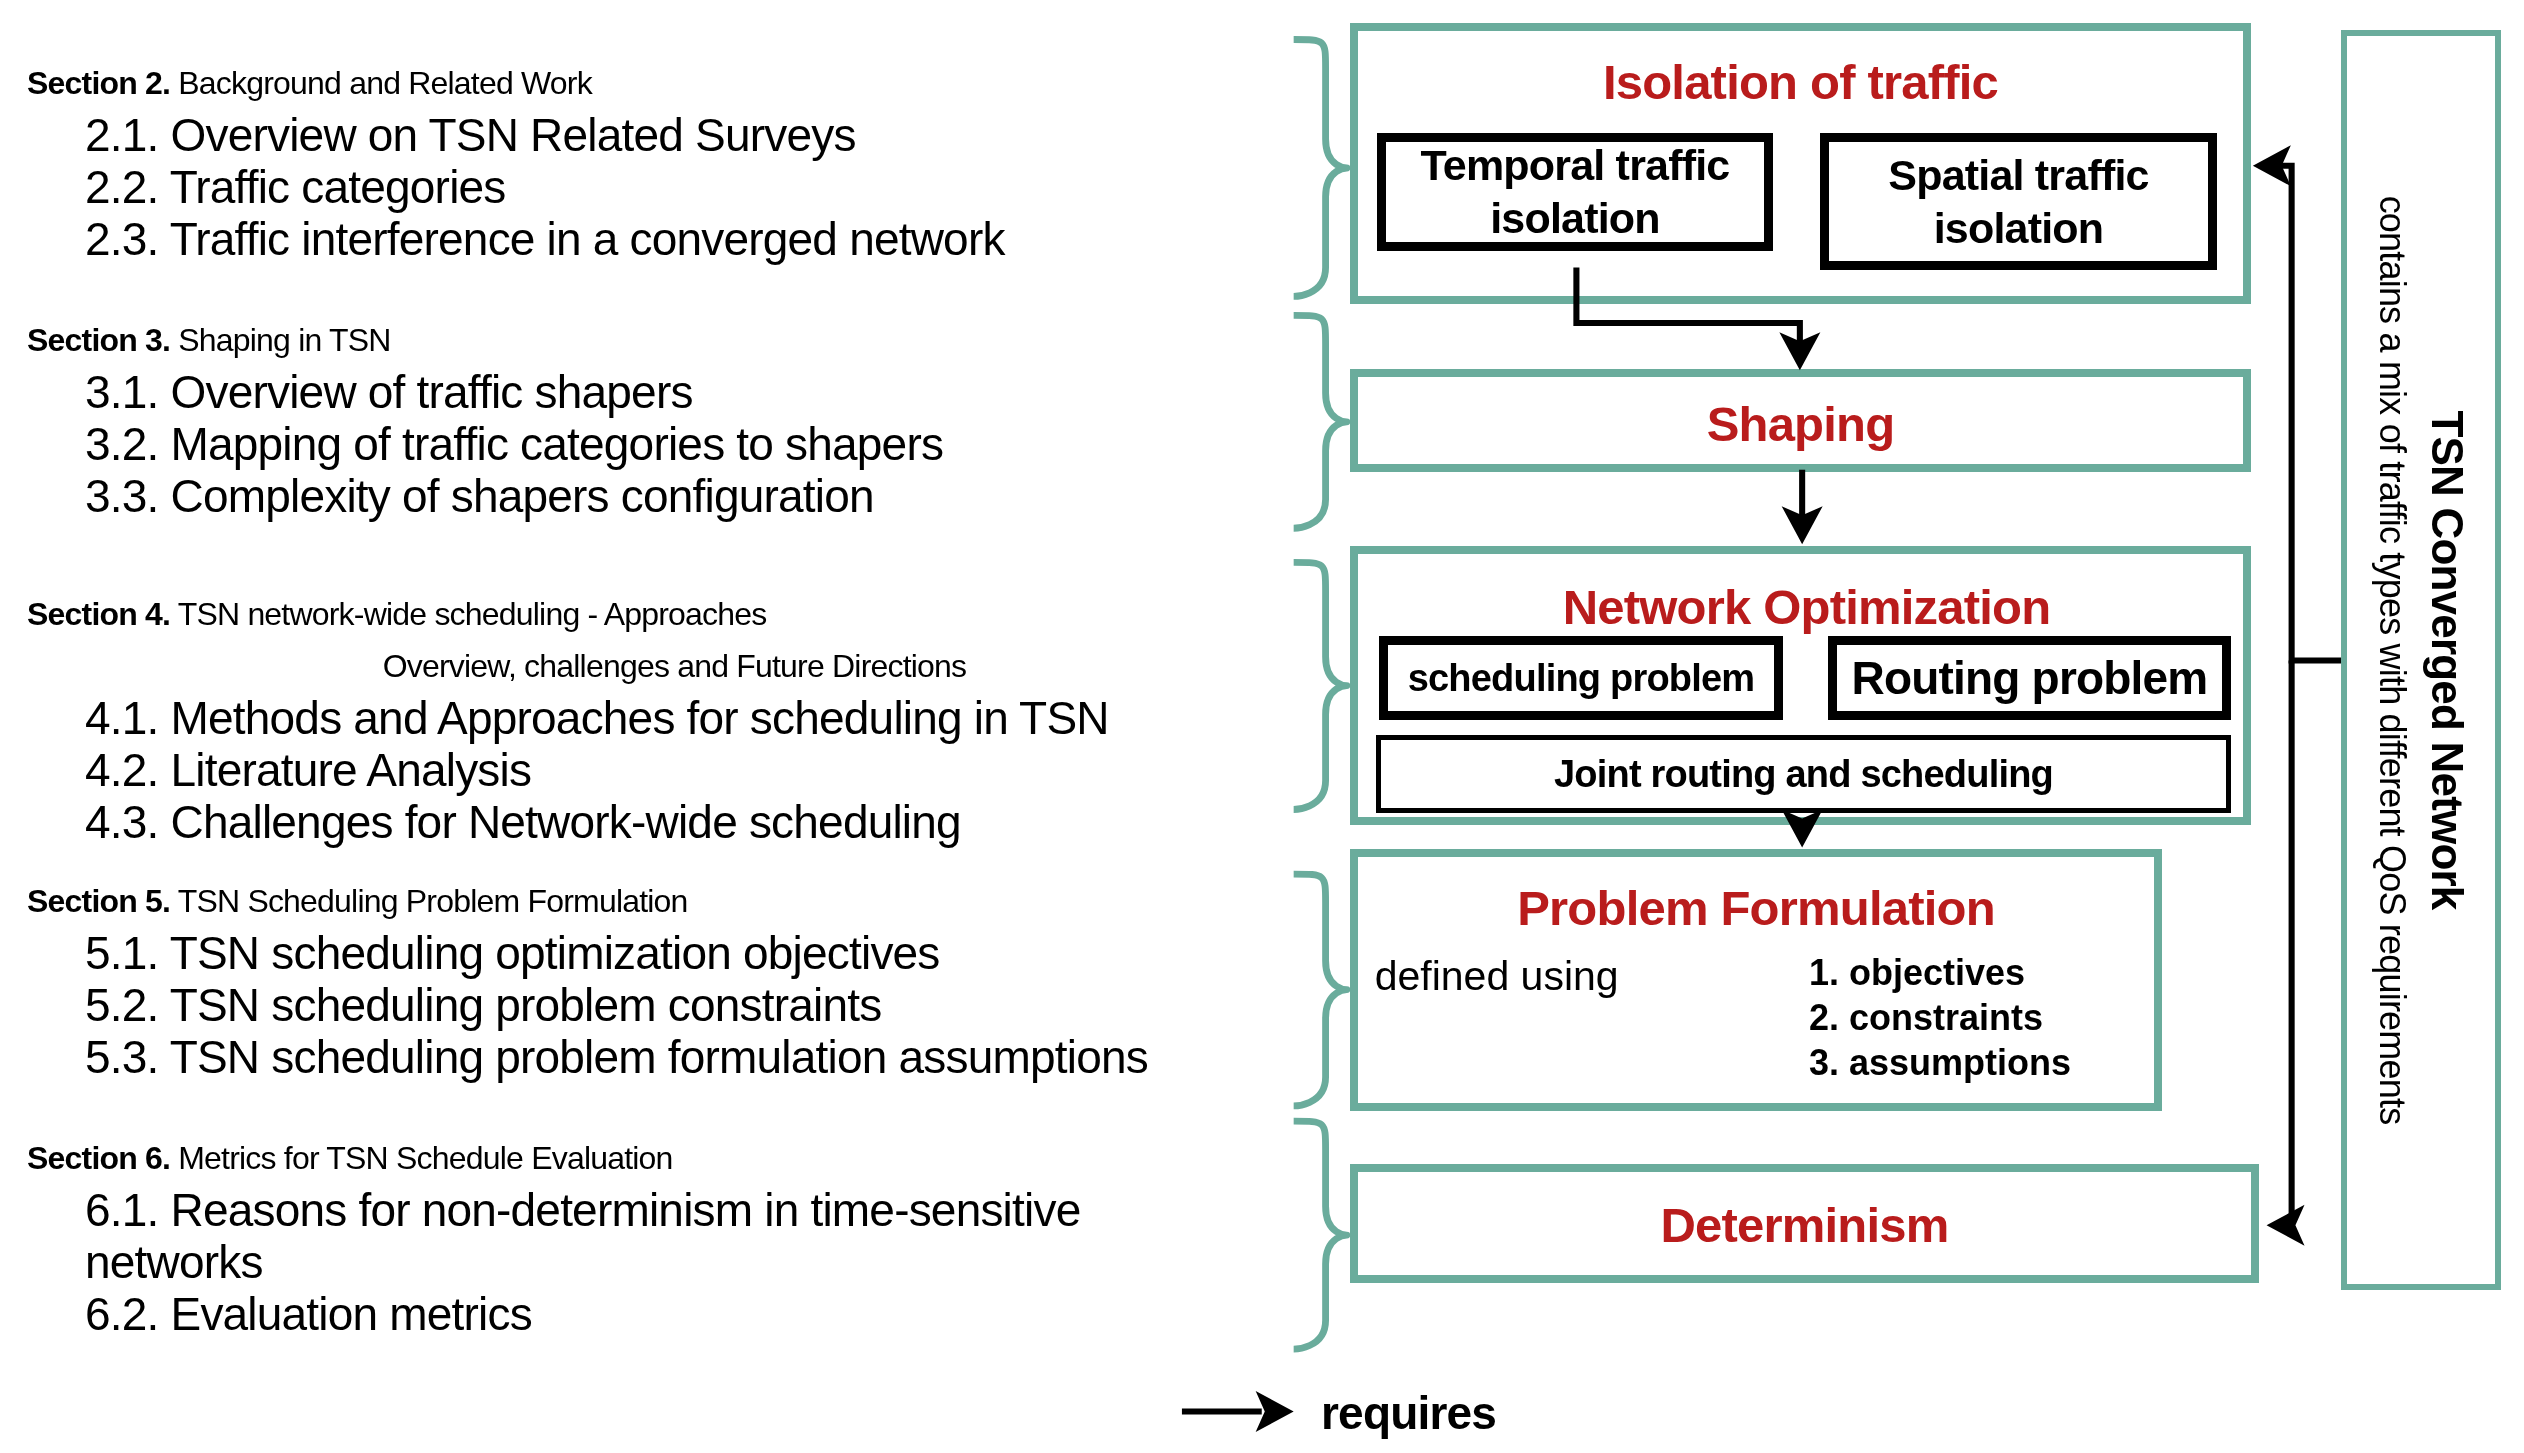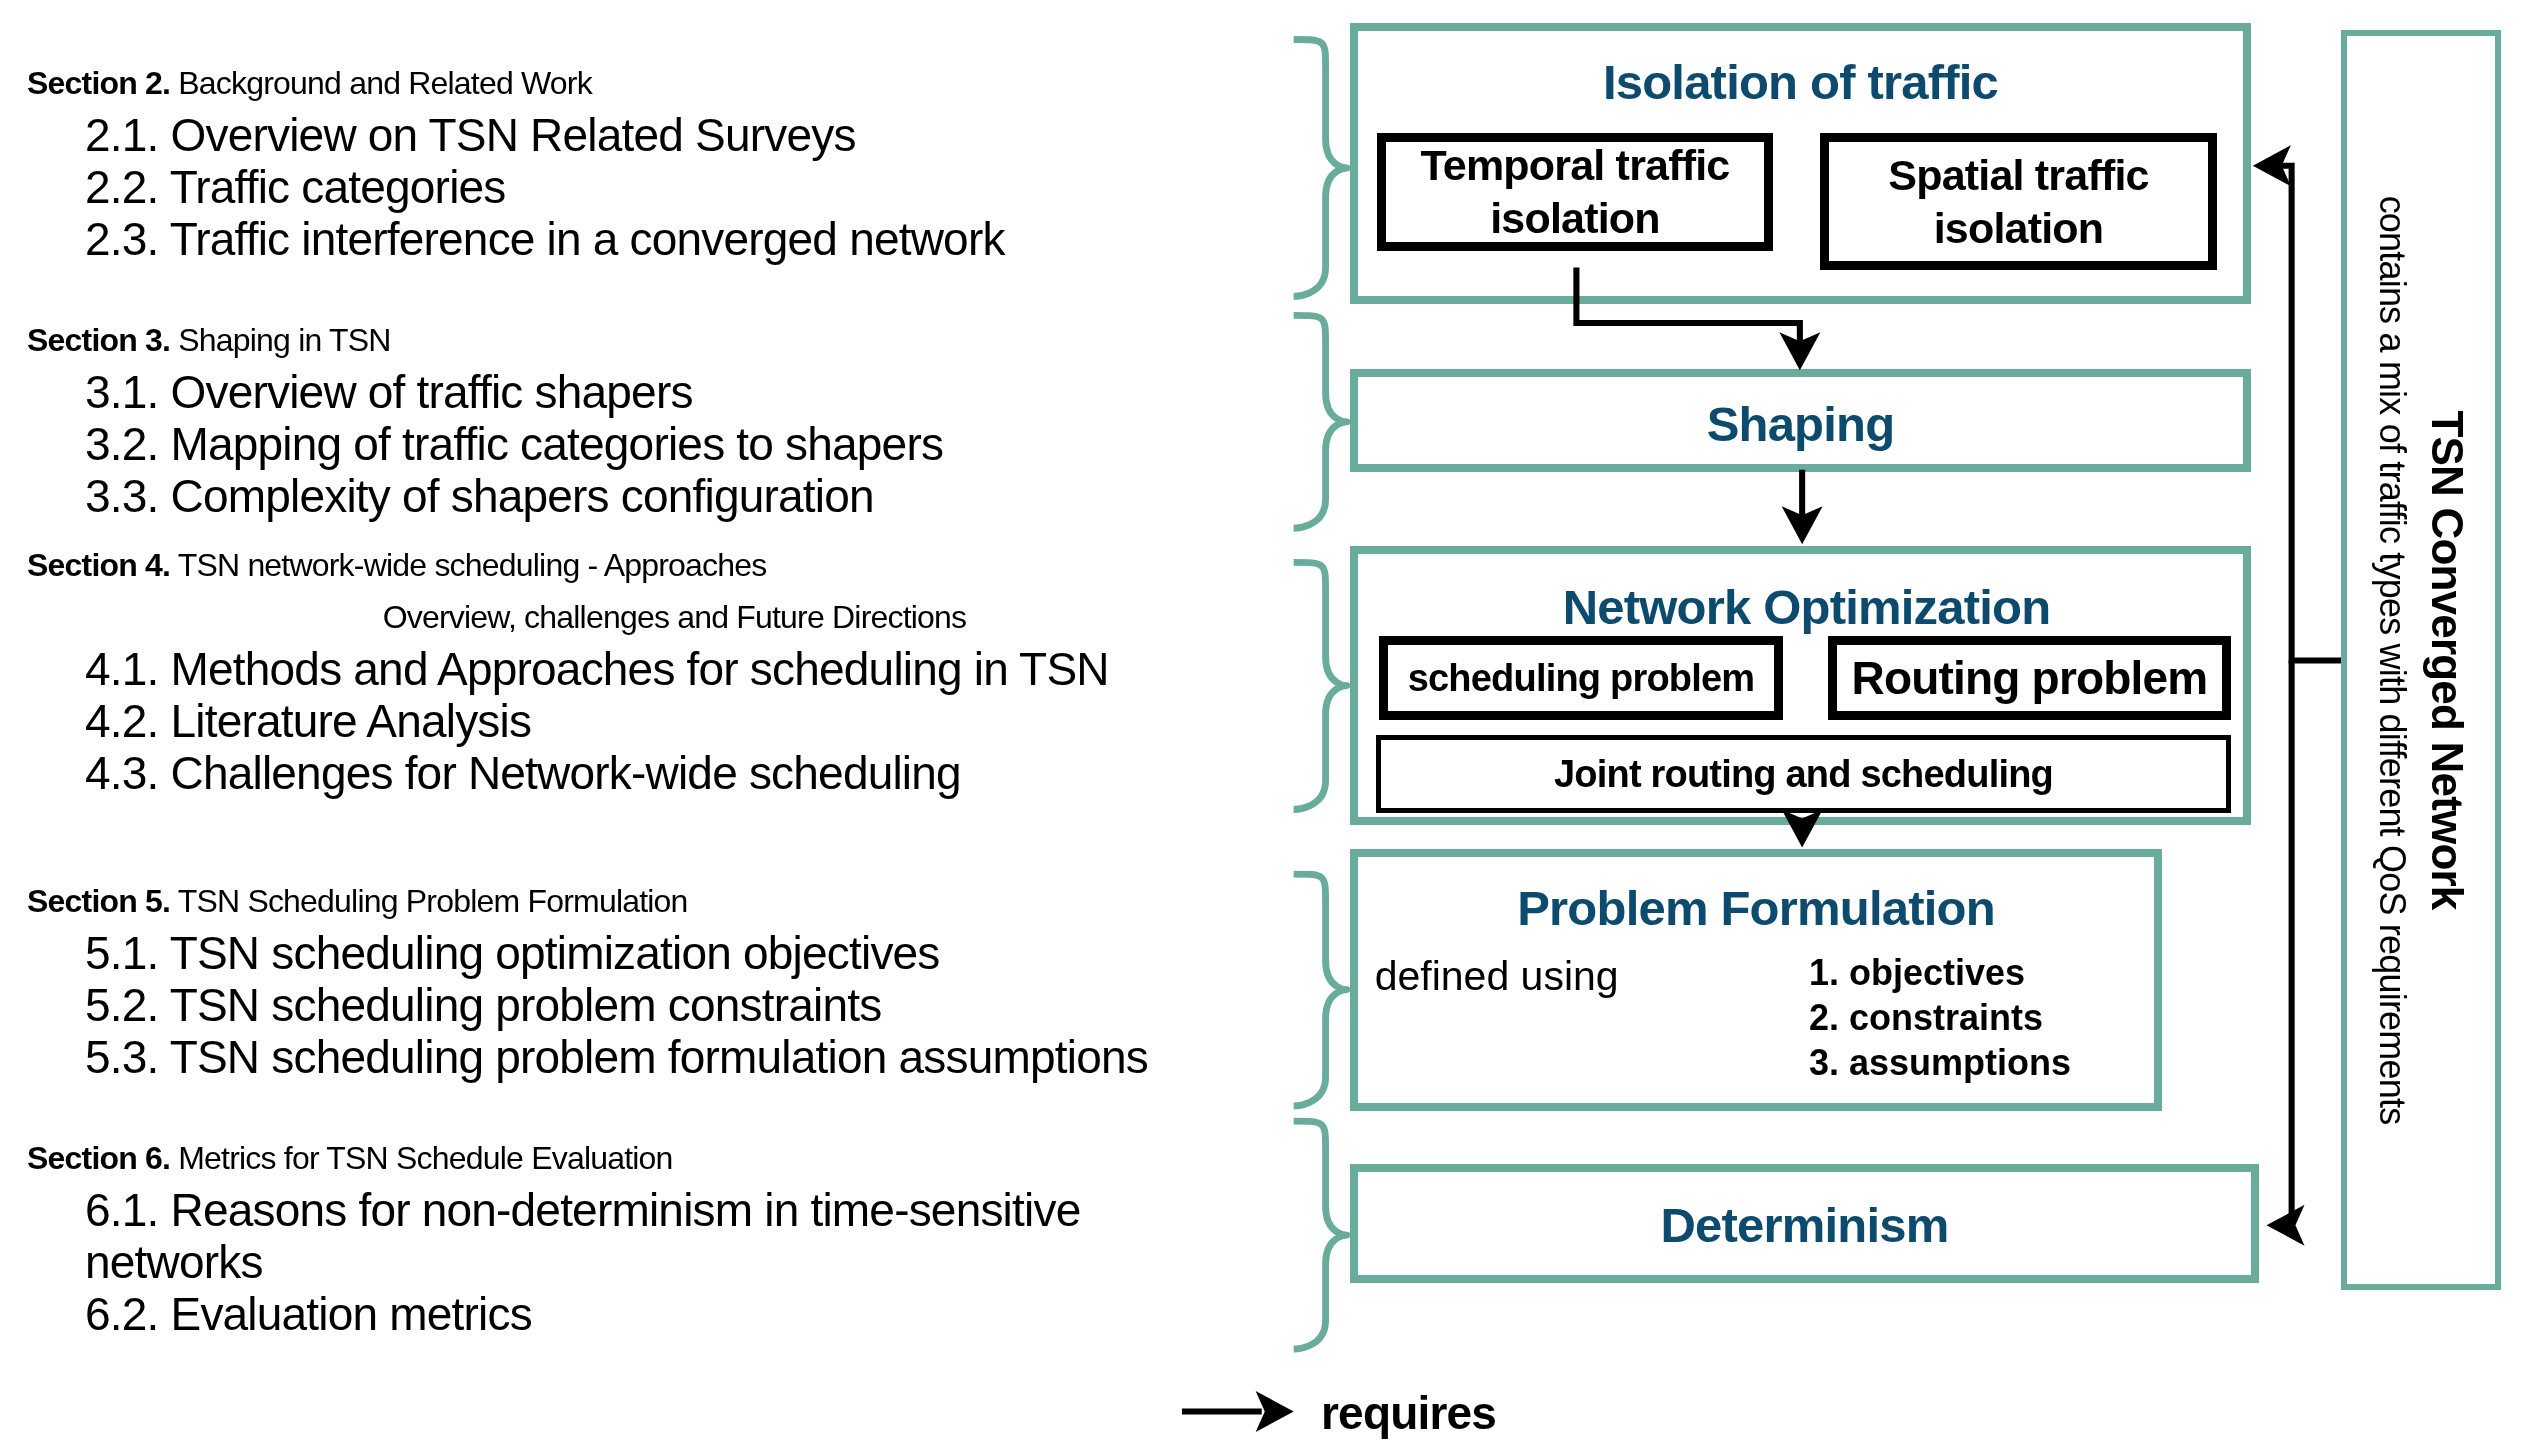--- a/index.html
+++ b/index.html
@@ -9,21 +9,21 @@
 
   
   .toc-section{position:absolute;left:27px;width:1186px;letter-spacing:-0.8px;}
   .toc-line{font-size:32px;line-height:52px;}
   .toc-num{font-weight:bold;}
   .toc-item{font-size:46px;line-height:52px;margin-left:58px;}
   .toc-cont{margin-left:109px;text-align:center;}
 
   
   .tealbox{position:absolute;border:8.4px solid #6AAC9C;background:#fff;box-sizing:border-box;}
-  .tealtitle{font-size:49px;font-weight:bold;color:#0c4a6e;text-align:center;letter-spacing:-0.8px;}
+  .tealtitle{font-size:49px;font-weight:bold;color:#b91c1c;text-align:center;letter-spacing:-0.8px;}
 
   
   .blackbox{position:absolute;border:9px solid #000;background:#fff;box-sizing:border-box;
             display:flex;align-items:center;justify-content:center;text-align:center;
             font-weight:bold;letter-spacing:-0.8px;}
   .thinbox{border-width:5.3px;}
 
   .pf-row{position:absolute;font-size:41px;}
   .pf-item{font-size:36px;font-weight:bold;line-height:45px;margin-left:21px;}
 
@@ -47,21 +47,21 @@
   <div class="toc-item">2.3. Traffic interference in a converged network</div>
 </div>
 
 <div class="toc-section" style="top:314px">
   <div class="toc-line"><span class="toc-num">Section 3.</span><span> Shaping in TSN</span></div>
   <div class="toc-item">3.1. Overview of traffic shapers</div>
   <div class="toc-item">3.2. Mapping of traffic categories to shapers</div>
   <div class="toc-item">3.3. Complexity of shapers configuration</div>
 </div>
 
-<div class="toc-section" style="top:539px">
+<div class="toc-section" style="top:588px">
   <div class="toc-line"><span class="toc-num">Section 4.</span><span> TSN network-wide scheduling - Approaches</span></div>
   <div class="toc-line toc-cont">Overview, challenges and Future Directions</div>
   <div class="toc-item">4.1. Methods and Approaches for scheduling in TSN</div>
   <div class="toc-item">4.2. Literature Analysis</div>
   <div class="toc-item">4.3. Challenges for Network-wide scheduling</div>
 </div>
 
 <div class="toc-section" style="top:875px">
   <div class="toc-line"><span class="toc-num">Section 5.</span><span> TSN Scheduling Problem Formulation</span></div>
   <div class="toc-item">5.1. TSN scheduling optimization objectives</div>

